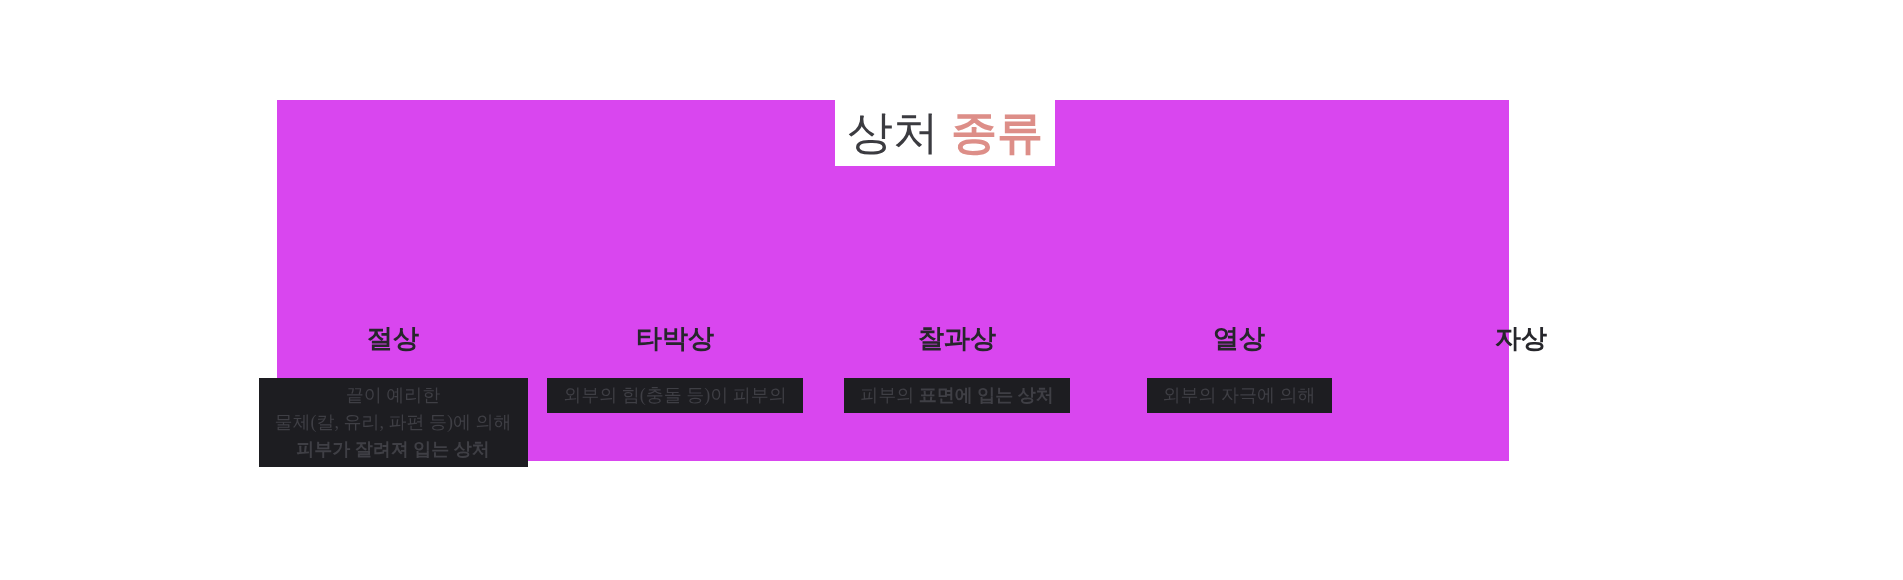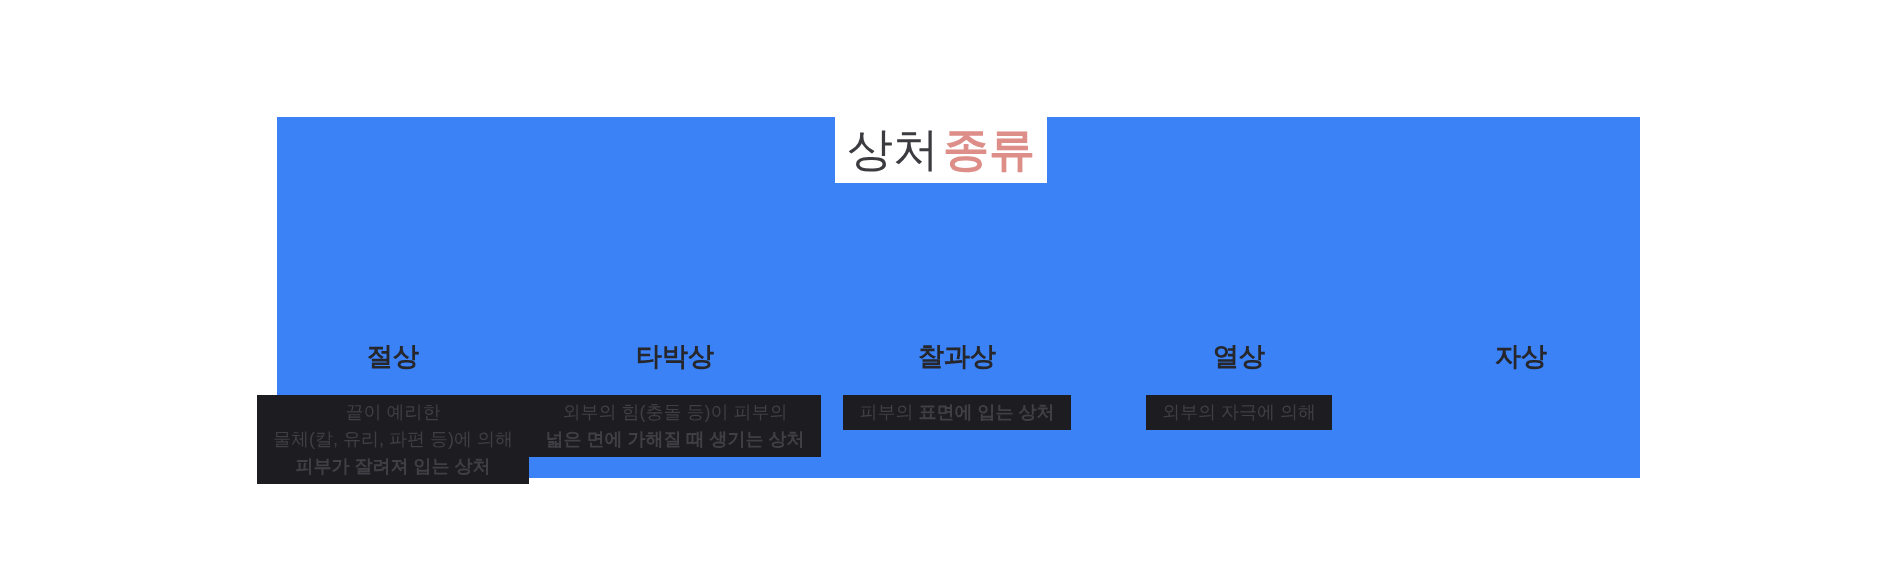--- a/index.html
+++ b/index.html
@@ -5,50 +5,51 @@
   html,body{margin:0;padding:0;}
   body{
     width:1903px;height:580px;
     background:#ffffff;
     font-family:"Liberation Sans","DejaVu Sans",sans-serif;
     position:relative;
     overflow:hidden;
   }
   .panel{
     position:absolute;
-    left:277px;top:117px;
-    width:1363px;height:361px;
-    background:#3b82f6;
+    left:277px;top:100px;
+    width:1232px;height:361px;
+    background:#d946ef;
   }
   .title-box{
     position:absolute;
     left:558px;top:0;
     height:66px;
     background:#ffffff;
     display:flex;
     align-items:center;
     padding:0 12px;
     font-size:46px;
     letter-spacing:0px;
     white-space:nowrap;
   }
   .title-prefix{
     color:#3b3b40;
     font-weight:normal;
   }
   .title-highlight{
     color:#dd8e88;
     font-weight:bold;
-    margin-left:4px;
+    margin-left:12px;
   }
   .col{
     position:absolute;
     top:222px;
     width:320px;
     text-align:center;
+    font-family:Liberation Serif, serif;
   }
   .col1{left:-44px;}
   .col2{left:238px;text-align:center;}
   .col3{left:520px;}
   .col4{left:802px;}
   .col5{left:1084px;}
   .heading{
     font-size:26px;
     line-height:34px;
     font-weight:bold;
@@ -71,19 +72,19 @@
 <body>
 
 <div class="page">
   <div class="panel">
     <div class="title-box">
       <span class="title-prefix">상처</span>
       <span class="title-highlight">종류</span>
     </div>
     <div id="columns">
         <div class="col col1"><div class="heading">절상</div><div class="desc"><span class="line"><span class="seg">끝이 예리한</span></span><span class="line"><span class="seg">물체(칼, 유리, 파편 등)에 의해</span></span><span class="line"><span class="seg-bold">피부가 잘려져 입는 상처</span></span></div></div>
-        <div class="col col2"><div class="heading">타박상</div><div class="desc"><span class="line"><span class="seg">외부의 힘(충돌 등)이 피부의</span></span><span class="line"><span class="seg-bold">넓은 면에 가해질 때 생기는 상처</span></span></div></div>
+        <div class="col col2"><div class="heading">타박상</div><div class="desc"><span class="line"><span class="seg">외부의 힘(충돌 등)이 피부의</span></span></div></div>
         <div class="col col3"><div class="heading">찰과상</div><div class="desc"><span class="line"><span class="seg">피부의 </span><span class="seg-bold">표면에 입는 상처</span></span></div></div>
         <div class="col col4"><div class="heading">열상</div><div class="desc"><span class="line"><span class="seg">외부의 자극에 의해</span></span></div></div>
         <div class="col col5"><div class="heading">자상</div></div>
       </div>
   </div>
 </div>
 
 </body></html>

